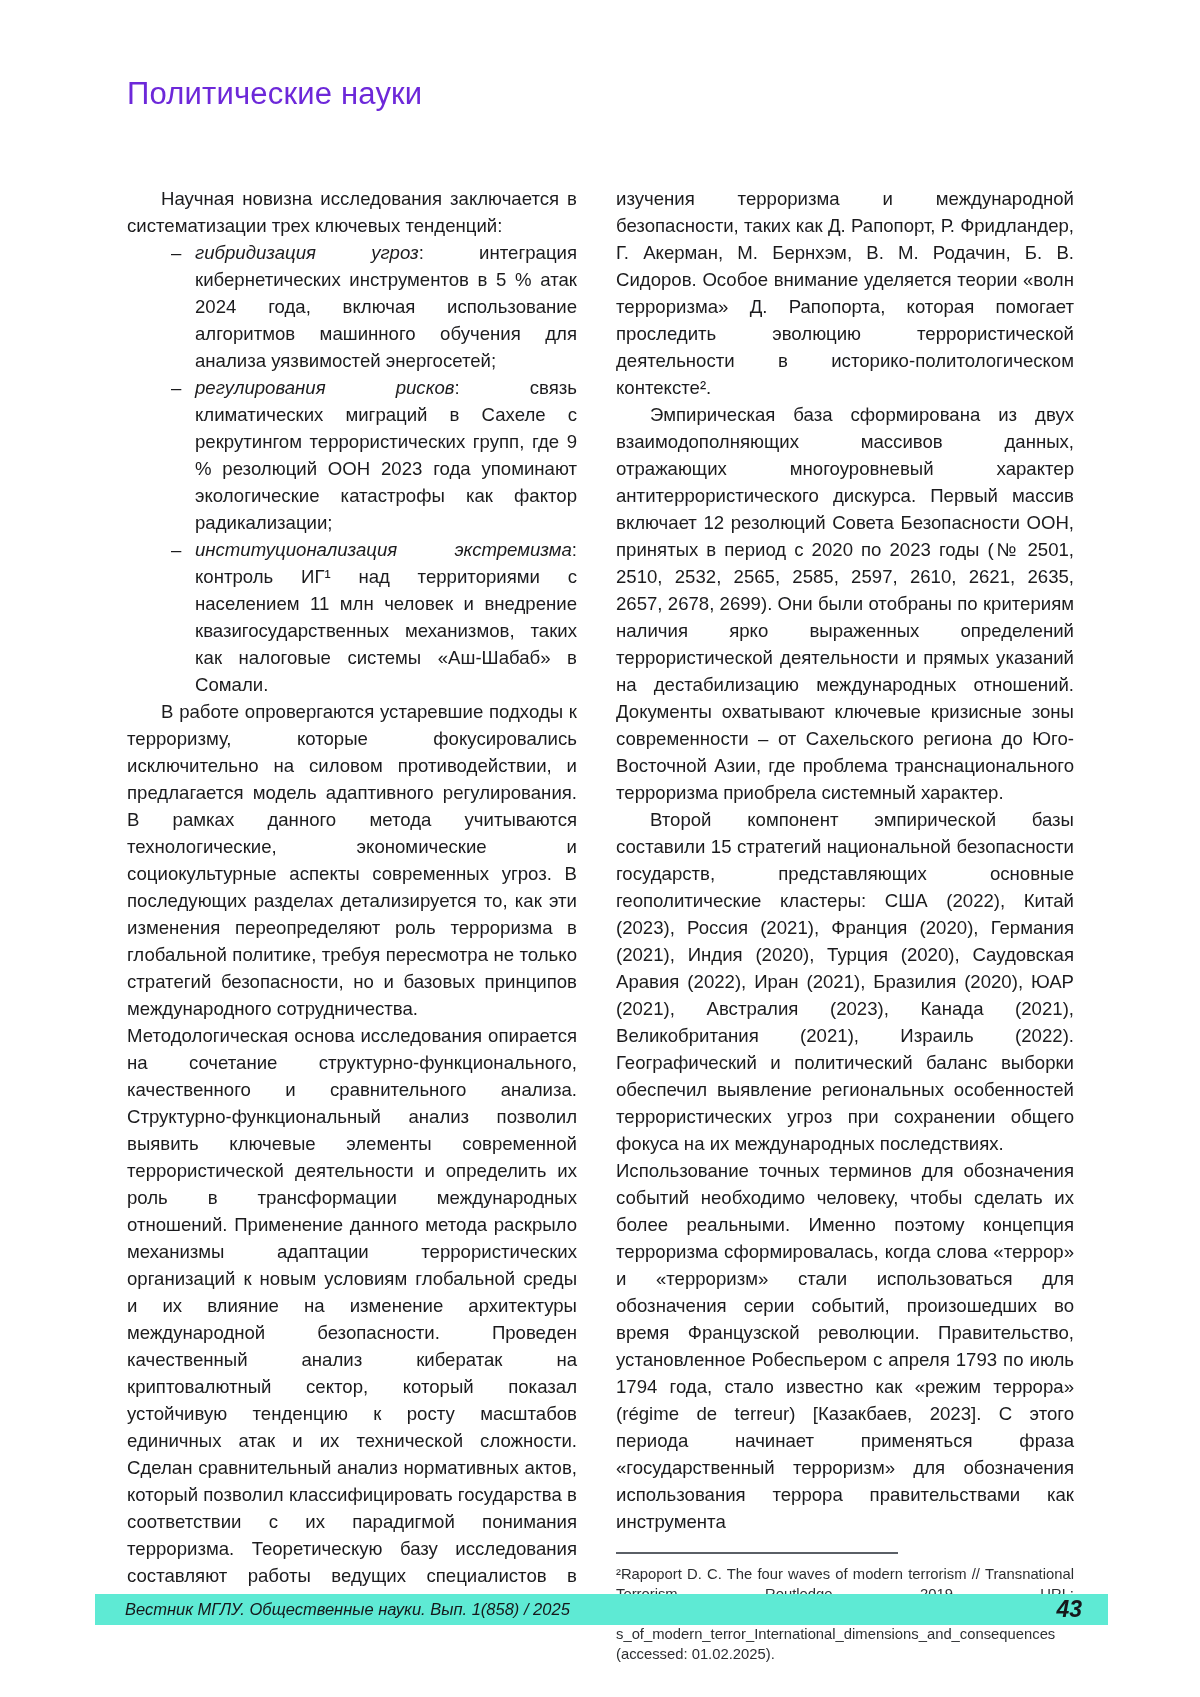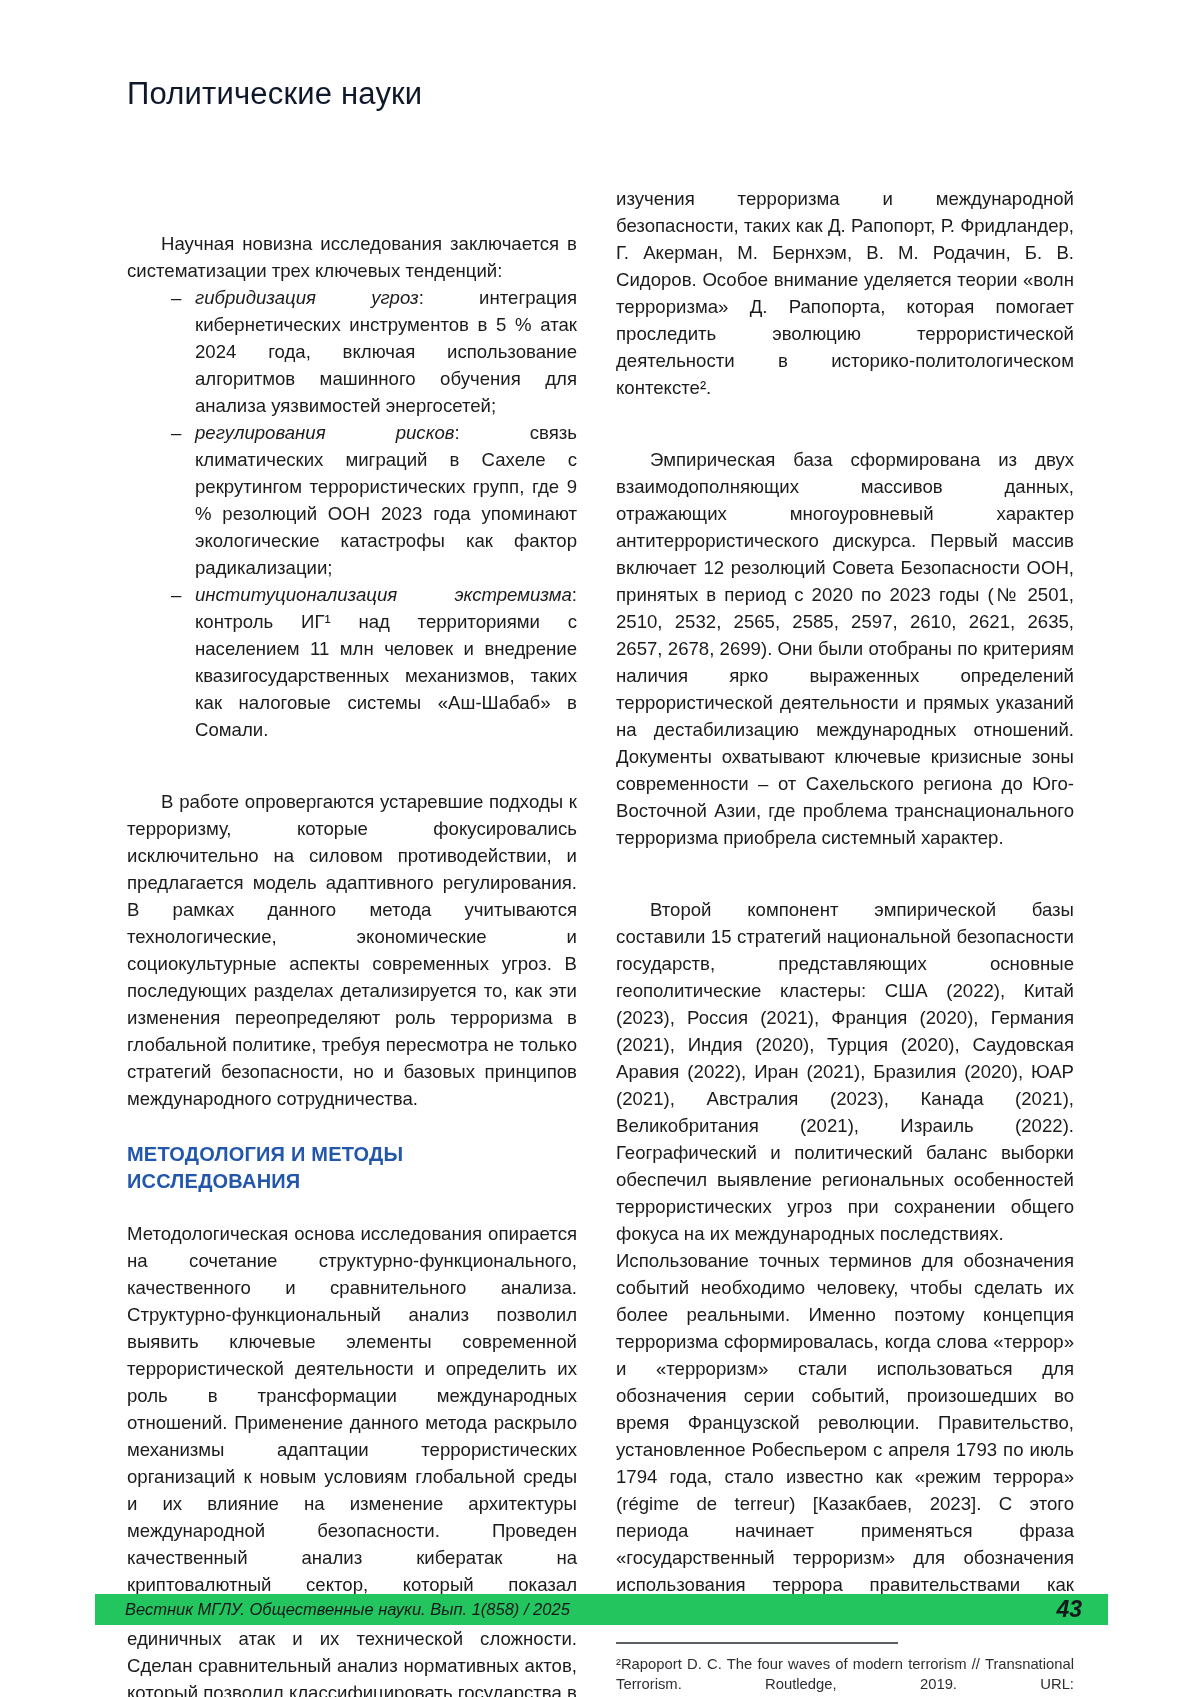--- a/index.html
+++ b/index.html
@@ -3,45 +3,45 @@
 <meta charset="utf-8">
 <style>
   html,body { margin:0; padding:0; }
   body {
     width:1200px; height:1697px; position:relative; background:#ffffff;
     font-family:"Liberation Sans", sans-serif; color:#1b1b1d;
     -webkit-font-smoothing:antialiased;
   }
   .page-header-title {
     position:absolute; left:127px; top:76px;
-    font-size:31px; font-weight:400; color:#0f172a; letter-spacing:0.2px;
+    font-size:31px; font-weight:400; color:#6d28d9; letter-spacing:0.2px;
   }
   .col { position:absolute; top:185px; font-size:18.6px; line-height:27px; text-align:justify; }
   .col-left  { left:127px; width:450px; }
   .col-right { left:616px; width:458px; }
   .para { margin:0; }
-  .para.indent { text-indent:34px;margin-top:45px; }
+  .para.indent { text-indent:34px; }
   .bullet-list { margin:0; }
   .bullet-item { position:relative; padding-left:68px; }
   .bullet-item .dash { position:absolute; left:44px; top:0; }
   .bullet-item .lead { font-style:italic; }
   .section-heading {
     color:#2257ac; font-weight:700; font-size:20px; line-height:27px;
     margin:29px 0 25px 0; text-align:left; white-space:pre-line; letter-spacing:0.2px;
   }
   .footnote-block { margin-top:40px; }
   .footnote-block.tight { margin-top:17px; }
   .footnote-rule { width:282px; border:none; border-top:2.5px solid #5a5f66; margin:0 0 10px 0; }
   .footnote-text {
     font-size:14.8px; line-height:20px; color:#2c2e31; text-align:justify; margin:0;
     word-break:break-word;
   }
   .footer-bar {
     position:absolute; left:95px; top:1594px; width:1013px; height:31px;
-    background:#22c55e; display:flex; align-items:center; justify-content:space-between;
+    background:#5eead4; display:flex; align-items:center; justify-content:space-between;
     padding:0 26px 0 30px; box-sizing:border-box;
   }
   .footer-journal { font-style:italic; font-size:16.5px; color:#16181b; }
   .footer-pagenum { font-style:italic; font-weight:700; font-size:23px; color:#16181b; }
 </style>
 </head>
 <body>
 
 <div class="page-header-title">Политические науки</div>
 
@@ -55,21 +55,20 @@
     <div class="bullet-item">
       <span class="dash">–</span><span class="lead">регулирования рисков</span><span>: связь климатических миграций в Сахеле с рекрутингом террористических групп, где 9 % резолюций ООН 2023 года упоминают экологические катастрофы как фактор радикализации;</span>
     </div>
     <div class="bullet-item">
       <span class="dash">–</span><span class="lead">институционализация экстремизма</span><span>: контроль ИГ¹ над территориями с населением 11 млн человек и внедрение квазигосударственных механизмов, таких как налоговые системы «Аш-Шабаб» в Сомали.</span>
     </div>
   </div>
 
   <p class="para indent">В работе опровергаются устаревшие подходы к терроризму, которые фокусировались исключительно на силовом противодействии, и предлагается модель адаптивного регулирования. В рамках данного метода учитываются технологические, экономические и социокультурные аспекты современных угроз. В последующих разделах детализируется то, как эти изменения переопределяют роль терроризма в глобальной политике, требуя пересмотра не только стратегий безопасности, но и базовых принципов международного сотрудничества.</p>
 
-  <h2 class="section-heading">МЕТОДОЛОГИЯ И МЕТОДЫ ИССЛЕДОВАНИЯ</h2>
 
   <p class="para">Методологическая основа исследования опирается на сочетание структурно-функционального, качественного и сравнительного анализа. Структурно-функциональный анализ позволил выявить ключевые элементы современной террористической деятельности и определить их роль в трансформации международных отношений. Применение данного метода раскрыло механизмы адаптации террористических организаций к новым условиям глобальной среды и их влияние на изменение архитектуры международной безопасности. Проведен качественный анализ кибератак на криптовалютный сектор, который показал устойчивую тенденцию к росту масштабов единичных атак и их технической сложности. Сделан сравнительный анализ нормативных актов, который позволил классифицировать государства в соответствии с их парадигмой понимания терроризма. Теоретическую базу исследования составляют работы ведущих специалистов в области</p>
 
 </div>
 
 <div class="col col-right">
   <p class="para">изучения терроризма и международной безопасности, таких как Д. Рапопорт, Р. Фридландер, Г. Акерман, М. Бернхэм, В. М. Родачин, Б. В. Сидоров. Особое внимание уделяется теории «волн терроризма» Д. Рапопорта, которая помогает проследить эволюцию террористической деятельности в историко-политологическом контексте².</p>
   <p class="para indent">Эмпирическая база сформирована из двух взаимодополняющих массивов данных, отражающих многоуровневый характер антитеррористического дискурса. Первый массив включает 12 резолюций Совета Безопасности ООН, принятых в период с 2020 по 2023 годы (№ 2501, 2510, 2532, 2565, 2585, 2597, 2610, 2621, 2635, 2657, 2678, 2699). Они были отобраны по критериям наличия ярко выраженных определений террористической деятельности и прямых указаний на дестабилизацию международных отношений. Документы охватывают ключевые кризисные зоны современности – от Сахельского региона до Юго-Восточной Азии, где проблема транснационального терроризма приобрела системный характер.</p>
   <p class="para indent">Второй компонент эмпирической базы составили 15 стратегий национальной безопасности государств, представляющих основные геополитические кластеры: США (2022), Китай (2023), Россия (2021), Франция (2020), Германия (2021), Индия (2020), Турция (2020), Саудовская Аравия (2022), Иран (2021), Бразилия (2020), ЮАР (2021), Австралия (2023), Канада (2021), Великобритания (2021), Израиль (2022). Географический и политический баланс выборки обеспечил выявление региональных особенностей террористических угроз при сохранении общего фокуса на их международных последствиях.</p>
 

